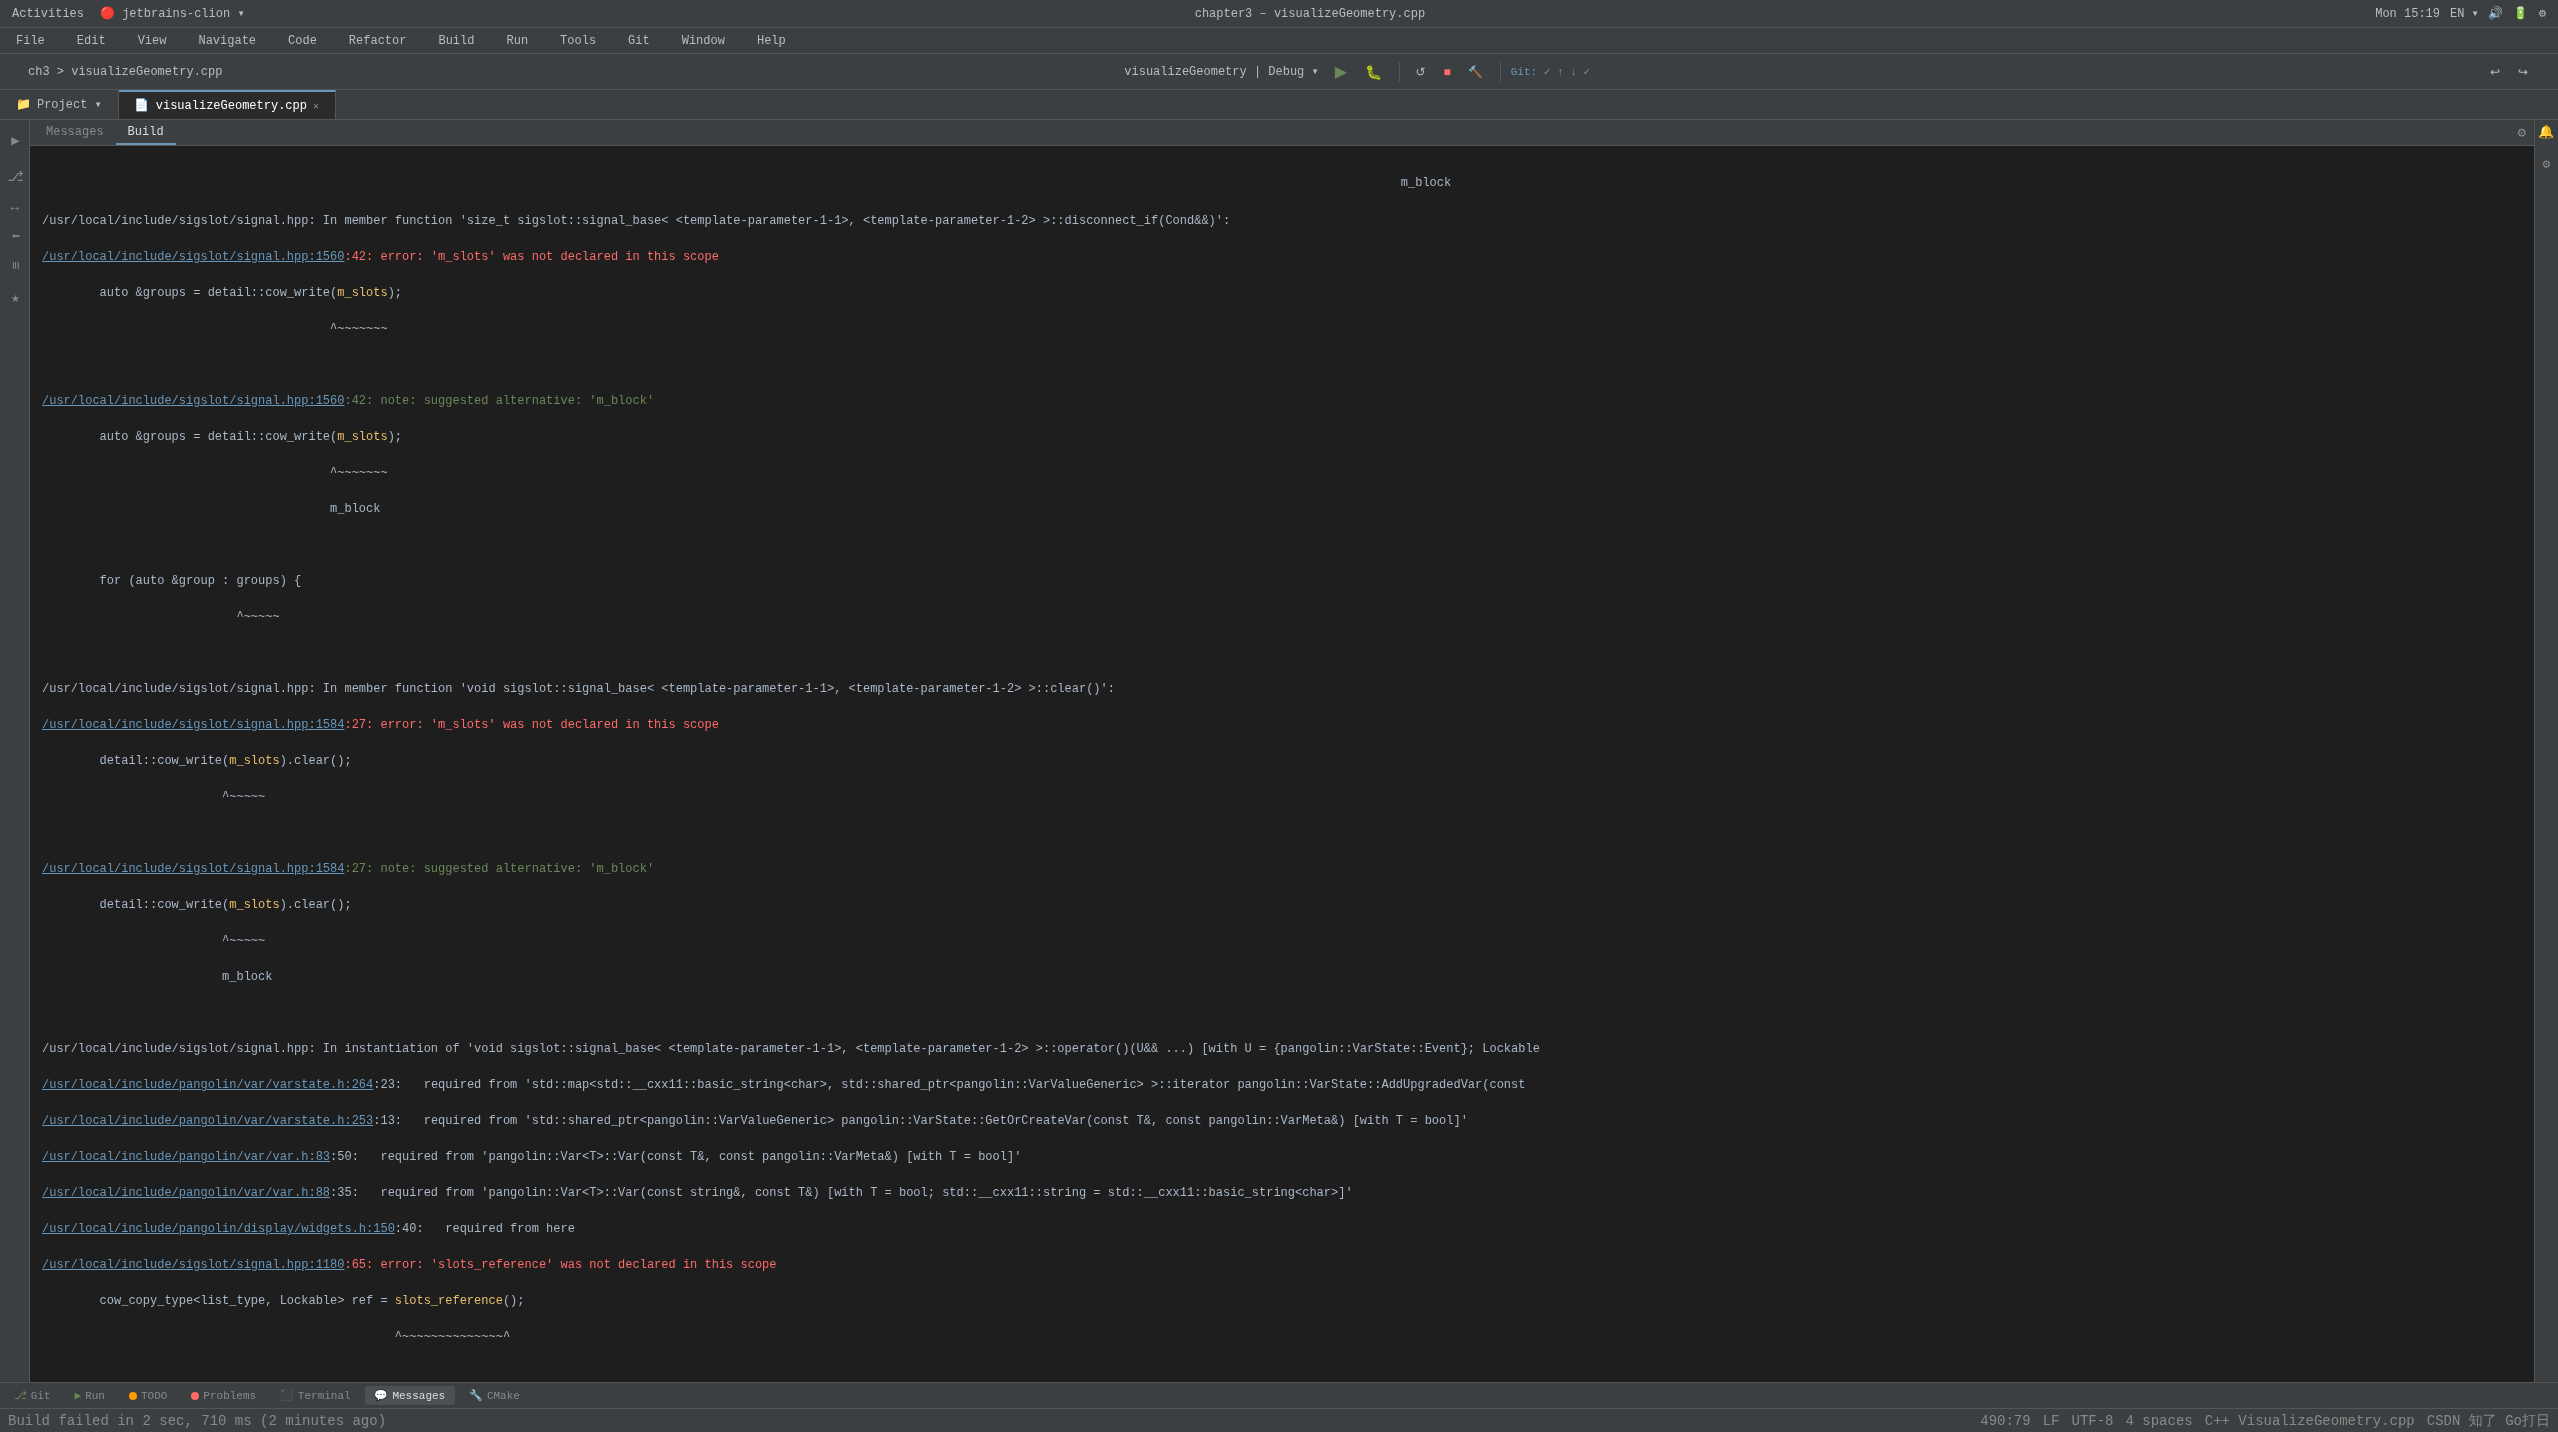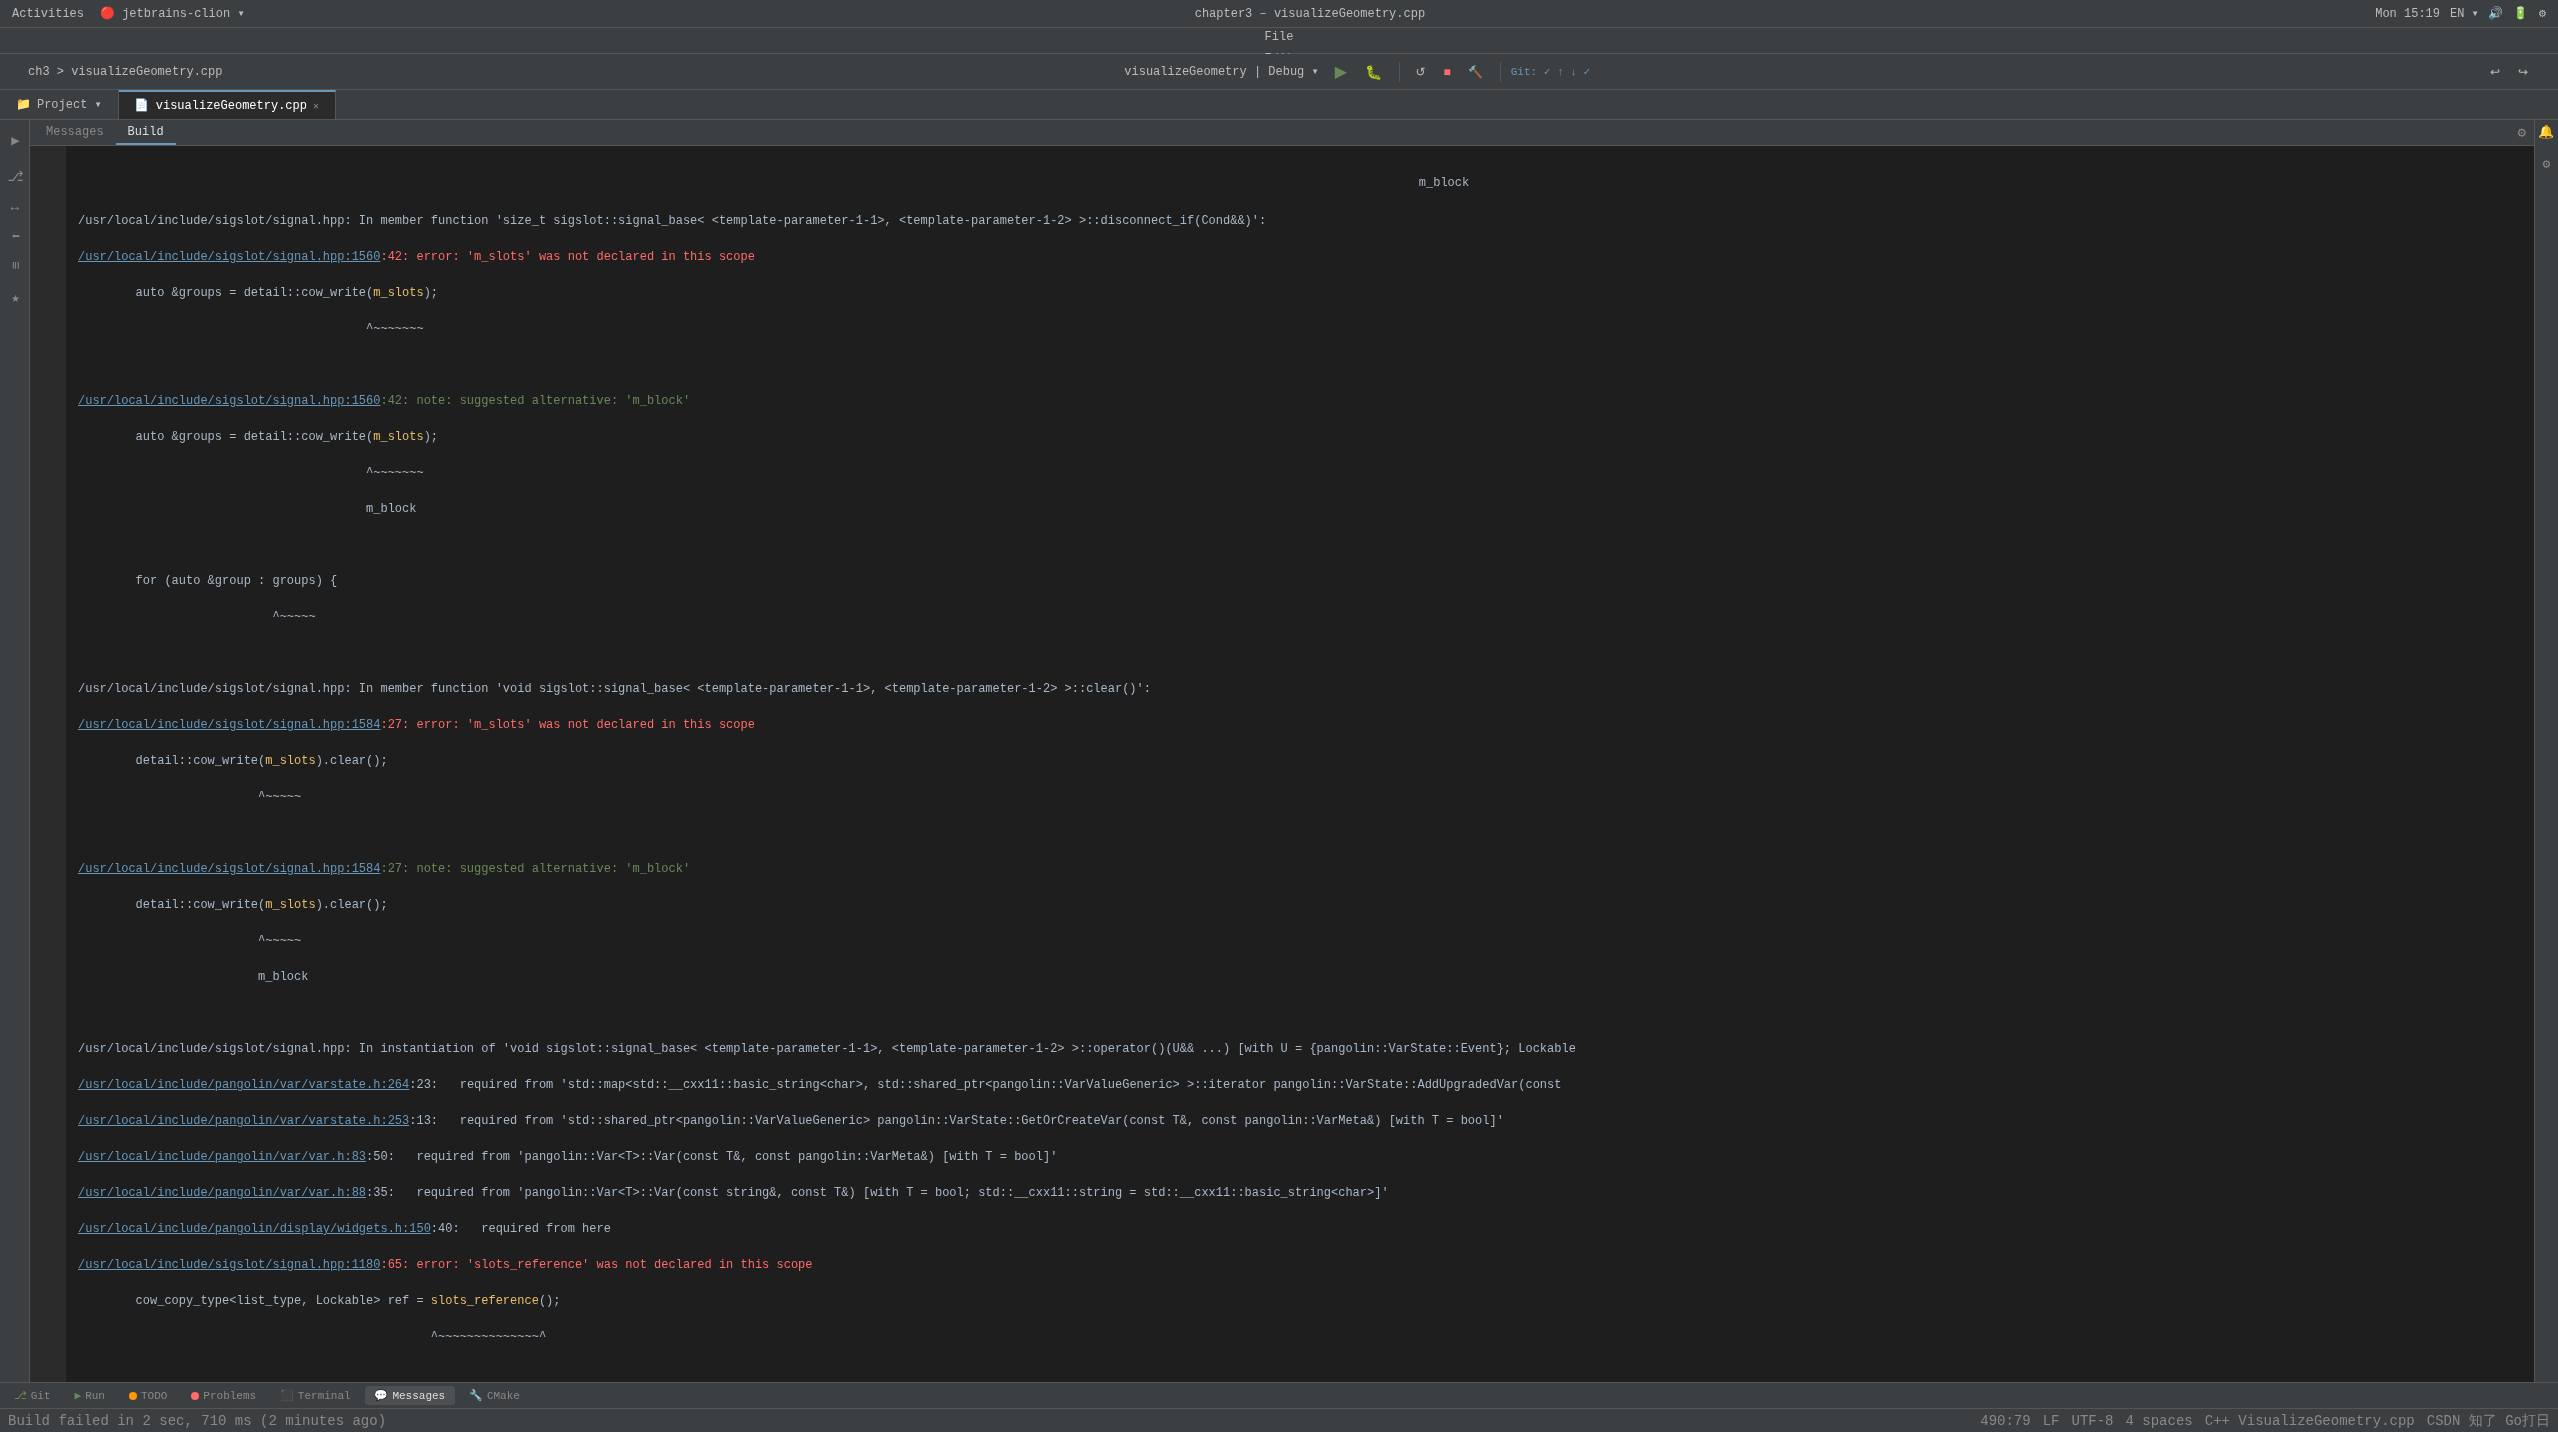--- a/index.html
+++ b/index.html
@@ -43,22 +43,21 @@
     }
 
     
     #menu-bar {
       background: #3c3f41;
       height: 26px;
       display: flex;
       align-items: center;
       padding: 0 8px;
       border-bottom: 1px solid #555;
-      gap: 4px;
-      flex-direction: column;
+      gap: 16px;
     }
     .menu-item {
       padding: 2px 8px;
       color: #bbb;
       font-size: 12px;
       cursor: pointer;
     }
 
     
     #toolbar {
@@ -127,21 +126,20 @@
       writing-mode: vertical-rl;
     }
 
     
     #output-panel {
       flex: 1;
       background: #1e1e1e;
       overflow-y: auto;
       overflow-x: auto;
       padding: 4px 0;
-      margin-left: 36px;
     }
 
     
     #panel-tabs {
       background: #3c3f41;
       height: 26px;
       display: flex;
       align-items: center;
       border-bottom: 1px solid #555;
       padding-left: 4px;

